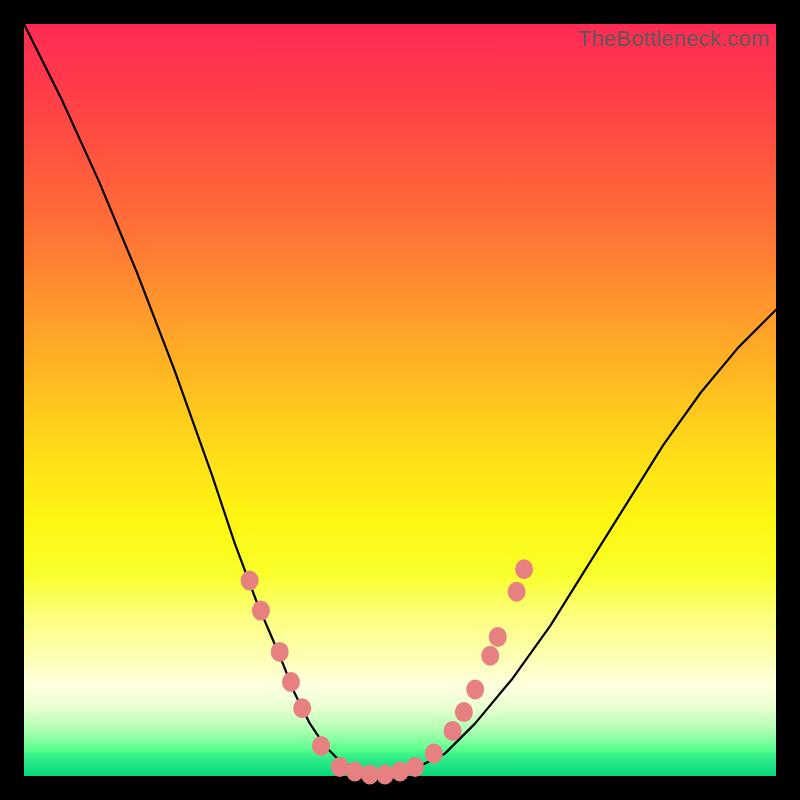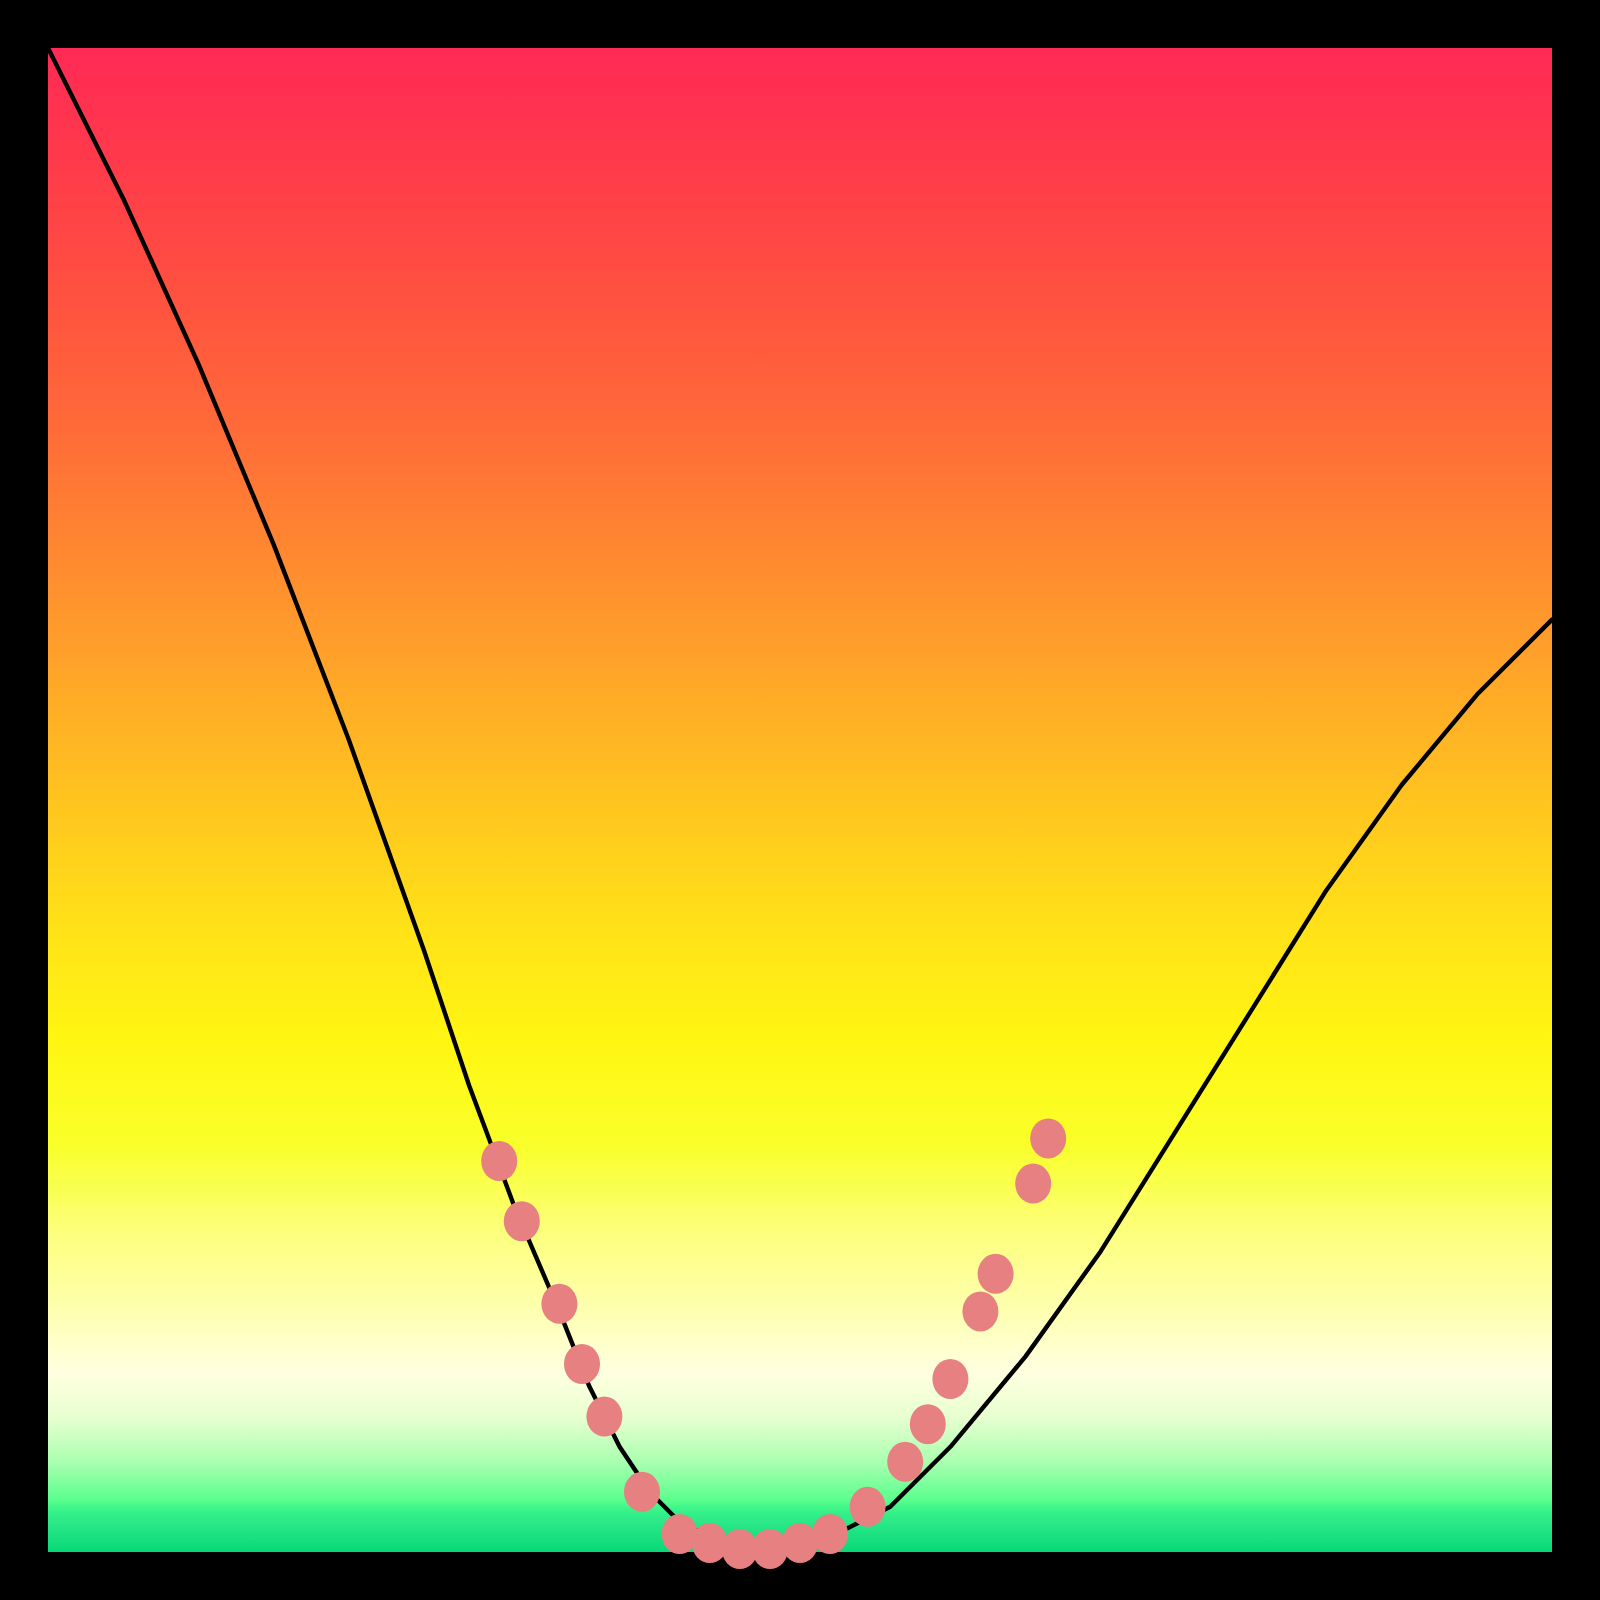--- a/index.html
+++ b/index.html
@@ -115,15 +115,16 @@
           <ellipse cx="428.6" cy="706.9" rx="9" ry="10"></ellipse>
           <ellipse cx="439.9" cy="688.1" rx="9" ry="10"></ellipse>
           <ellipse cx="451.2" cy="665.5" rx="9" ry="10"></ellipse>
           <ellipse cx="466.2" cy="631.7" rx="9" ry="10"></ellipse>
           <ellipse cx="473.8" cy="612.9" rx="9" ry="10"></ellipse>
           <ellipse cx="492.6" cy="567.8" rx="9" ry="10"></ellipse>
           <ellipse cx="500.1" cy="545.2" rx="9" ry="10"></ellipse>
         </g>
     </svg>
 
+    <div class="watermark">TheBottleneck.com</div>
   </div>
 
 </div>
 
 </body></html>

